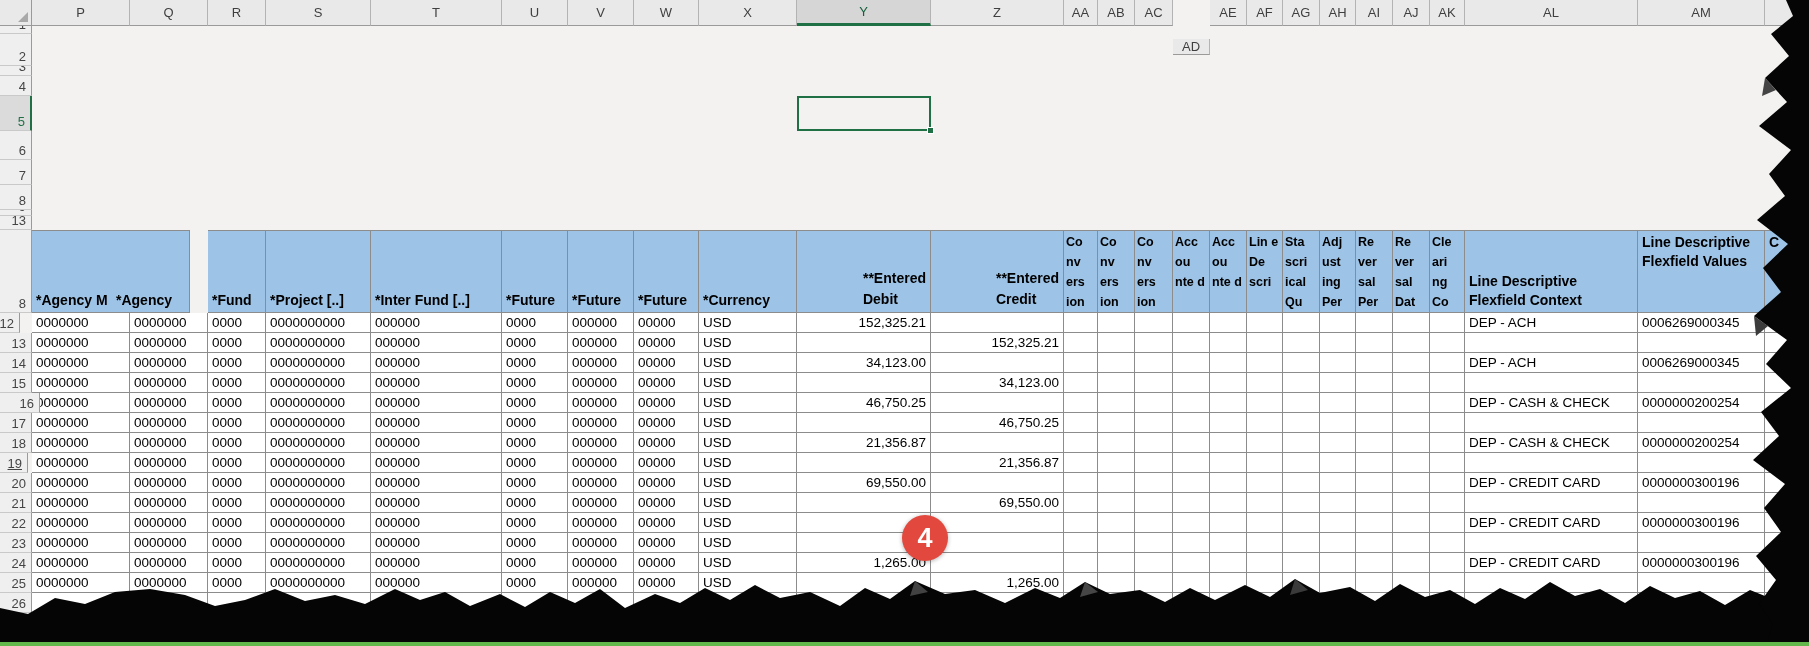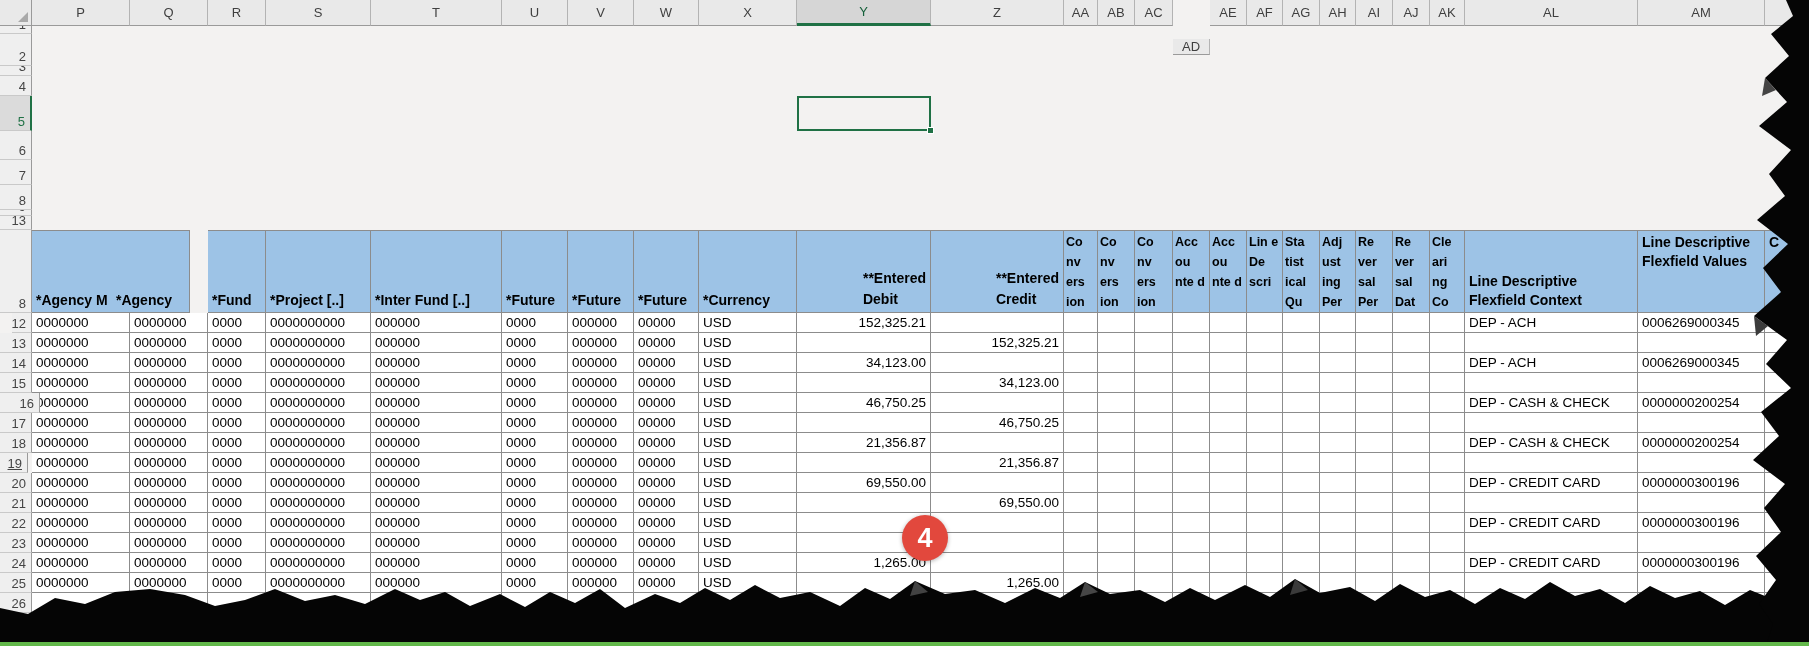--- a/index.html
+++ b/index.html
@@ -62,21 +62,21 @@
       <div class="cell hdr pre ar" style="left: 797px; top: 230px; width: 134px; height: 83px;">**Entered
 Debit</div>
       <div class="cell hdr pre ar" style="left: 931px; top: 230px; width: 133px; height: 83px;">**Entered
 Credit</div>
       <div class="cell hdr narrow" style="left: 1064px; top: 230px; width: 34px; height: 83px;">Co nv ers ion</div>
       <div class="cell hdr narrow" style="left: 1098px; top: 230px; width: 37px; height: 83px;">Co nv ers ion</div>
       <div class="cell hdr narrow ar" style="left: 1135px; top: 230px; width: 38px; height: 83px;">Co nv ers ion</div>
       <div class="cell hdr narrow ar" style="left: 1173px; top: 230px; width: 37px; height: 83px;">Acc ou nte d</div>
       <div class="cell hdr narrow ar" style="left: 1210px; top: 230px; width: 37px; height: 83px;">Acc ou nte d</div>
       <div class="cell hdr narrow" style="left: 1247px; top: 230px; width: 36px; height: 83px;">Lin e De scri</div>
-      <div class="cell hdr narrow ar" style="left: 1283px; top: 230px; width: 37px; height: 83px;">Sta tist ical Qu</div>
+      <div class="cell hdr narrow ar" style="left: 1283px; top: 230px; width: 37px; height: 83px;">Sta scri ical Qu</div>
       <div class="cell hdr narrow" style="left: 1320px; top: 230px; width: 36px; height: 83px;">Adj ust ing Per</div>
       <div class="cell hdr narrow" style="left: 1356px; top: 230px; width: 37px; height: 83px;">Re ver sal Per</div>
       <div class="cell hdr narrow" style="left: 1393px; top: 230px; width: 37px; height: 83px;">Re ver sal Dat</div>
       <div class="cell hdr narrow" style="left: 1430px; top: 230px; width: 35px; height: 83px;">Cle ari ng Co</div>
       <div class="cell hdr wrap" style="left: 1465px; top: 230px; width: 173px; height: 83px;">Line Descriptive Flexfield Context</div>
       <div class="cell hdr wrap top" style="left: 1638px; top: 230px; width: 127px; height: 83px;">Line Descriptive Flexfield Values</div>
       <div class="cell hdr wrap top" style="left: 1765px; top: 230px; width: 44px; height: 83px;">C</div>
       <div class="cell" style="left: 32px; top: 313px; width: 98px; height: 20px;">0000000</div>
       <div class="cell" style="left: 130px; top: 313px; width: 78px; height: 20px;">0000000</div>
       <div class="cell" style="left: 208px; top: 313px; width: 58px; height: 20px;">0000</div>
@@ -489,21 +489,21 @@
       <div class="gutcell" style="left: 0px; top: 34px; width: 32px; height: 32px;">2</div>
       <div class="gutcell" style="left: 0px; top: 66px; width: 32px; height: 10px;">3</div>
       <div class="gutcell" style="left: 0px; top: 76px; width: 32px; height: 20px;">4</div>
       <div class="gutcell sel" style="left: 0px; top: 96px; width: 32px; height: 35px;">5</div>
       <div class="gutcell" style="left: 0px; top: 131px; width: 32px; height: 29px;">6</div>
       <div class="gutcell" style="left: 0px; top: 160px; width: 32px; height: 25px;">7</div>
       <div class="gutcell" style="left: 0px; top: 185px; width: 32px; height: 25px;">8</div>
       <div class="gutcell" style="left: 0px; top: 210px; width: 32px; height: 6px;">9</div>
       <div class="gutcell" style="left: 0px; top: 216px; width: 32px; height: 14px;">13</div>
       <div class="gutcell" style="left: 0px; top: 230px; width: 32px; height: 83px;">8</div>
-      <div class="gutcell" style="left: 0px; top: 313px; width: 20px; height: 20px; margin-left: 12px;">12</div>
+      <div class="gutcell" style="left: 0px; top: 313px; width: 20px; height: 20px;">12</div>
       <div class="gutcell" style="left: 0px; top: 333px; width: 32px; height: 20px;">13</div>
       <div class="gutcell" style="left: 0px; top: 353px; width: 32px; height: 20px;">14</div>
       <div class="gutcell" style="left: 0px; top: 373px; width: 32px; height: 20px;">15</div>
       <div class="gutcell" style="left: 0px; top: 393px; width: 40px; height: 20px;">16</div>
       <div class="gutcell" style="left: 0px; top: 413px; width: 32px; height: 20px;">17</div>
       <div class="gutcell" style="left: 0px; top: 433px; width: 32px; height: 20px;">18</div>
       <div class="gutcell" style="left: 0px; top: 453px; width: 28px; height: 20px; text-decoration: underline;">19</div>
       <div class="gutcell" style="left: 0px; top: 473px; width: 32px; height: 20px;">20</div>
       <div class="gutcell" style="left: 0px; top: 493px; width: 32px; height: 20px;">21</div>
       <div class="gutcell" style="left: 0px; top: 513px; width: 32px; height: 20px;">22</div>

